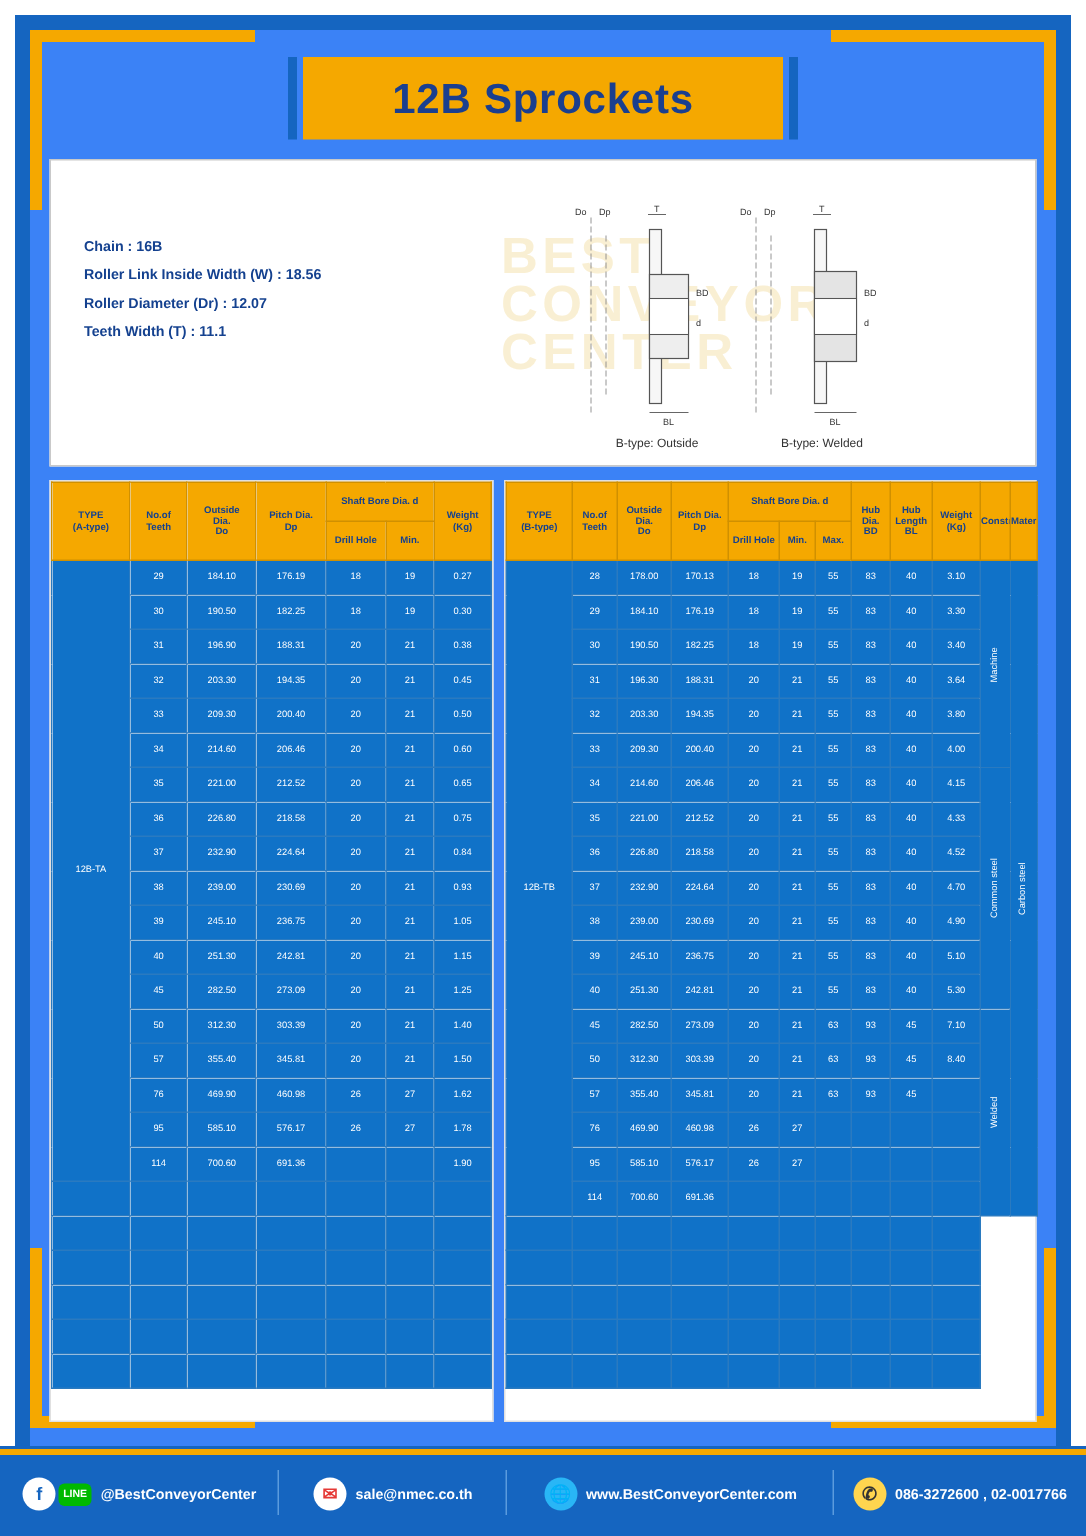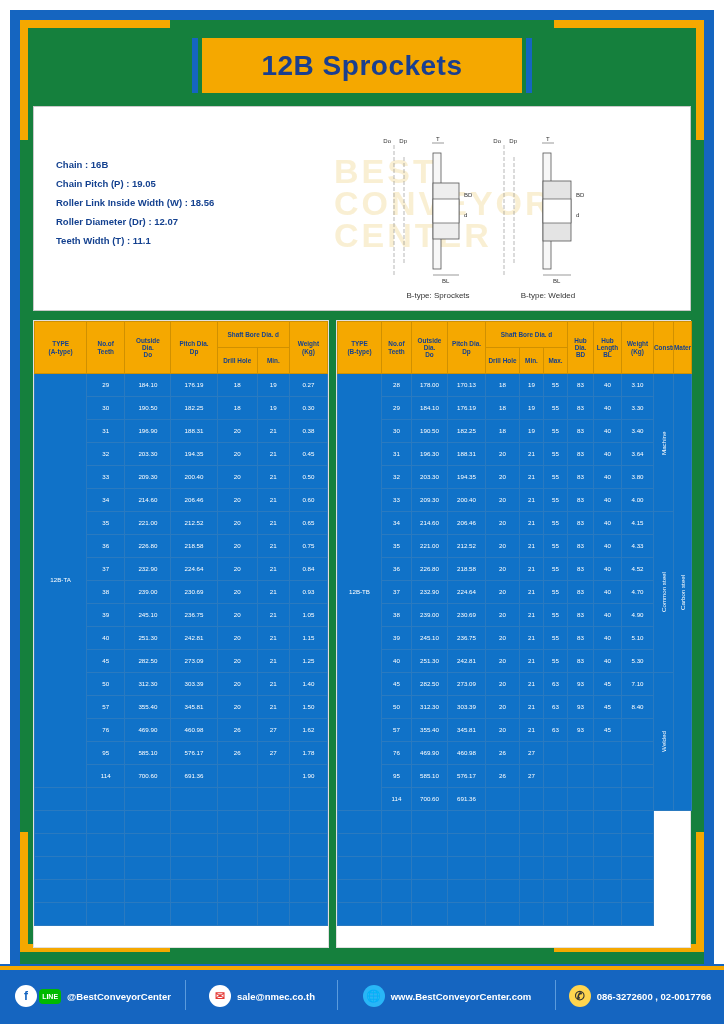--- a/index.html
+++ b/index.html
@@ -19,21 +19,21 @@
   .frame-outer {
     position: absolute;
     left: 10px; top: 10px; right: 10px; bottom: 10px;
     border: 10px solid #1565c0;
     background: #1565c0;
   }
   .content {
     position: absolute;
     left: 20px; top: 20px;
     width: 684px; height: 984px;
-    background: #15803d;
+    background: #3b82f6;
   }
   
   .corner {
     position: absolute;
     background: #f5a800;
   }
   .c-tl-h { left: 0px; top: 0px; width: 150px; height: 8px; }
   .c-tl-v { left: 0px; top: 0px; width: 8px; height: 120px; }
   .c-tr-h { right: 0px; top: 0px; width: 150px; height: 8px; }
   .c-tr-v { right: 0px; top: 0px; width: 8px; height: 120px; }
@@ -192,21 +192,20 @@
 
     <div class="title-box">
       <span class="bar-l"></span>
       <span class="bar-r"></span>
       <span class="title-text">12B Sprockets</span>
     </div>
 
     <div class="spec-panel">
       <div class="spec-list">
         <div>Chain :  16B</div>
-        <div>Chain Pitch (P) :  19.05</div>
         <div>Roller Link Inside Width (W) : 18.56</div>
         <div>Roller Diameter (Dr) : 12.07</div>
         <div>Teeth Width (T) :  11.1</div>
       </div>
 
       <div class="diagrams">
         <div class="watermark">
           <div>BEST</div>
           <div>CONVEYOR</div>
           <div>CENTER</div>
@@ -222,21 +221,21 @@
             <text x="58" y="16" font-size="6" fill="#333">T</text>
             <line x1="54" y1="18" x2="66" y2="18" stroke="#555" stroke-width="0.6"></line>
             <rect x="55" y="28" width="8" height="116" fill="#f7f7f7" stroke="#555" stroke-width="0.8"></rect>
             <rect x="55" y="58" width="26" height="56" fill="#eeeeee" stroke="#555" stroke-width="0.8"></rect>
             <rect x="55" y="74" width="26" height="24" fill="#ffffff" stroke="#555" stroke-width="0.7"></rect>
             <text x="86" y="72" font-size="6" fill="#333">BD</text>
             <text x="86" y="92" font-size="6" fill="#333">d</text>
             <line x1="55" y1="150" x2="81" y2="150" stroke="#555" stroke-width="0.6"></line>
             <text x="64" y="158" font-size="6" fill="#333">BL</text>
           </svg>
-          <div class="dg-cap">B-type: Sprockets</div>
+          <div class="dg-cap">B-type: Outside</div>
         </div>
 
         <div class="dg" style="left:214px;">
           <svg viewBox="0 0 120 160" width="120" height="160">
             <line x1="16" y1="20" x2="16" y2="150" stroke="#888" stroke-width="0.6" stroke-dasharray="4,2"></line>
             <text x="13" y="18" font-size="6" fill="#333" text-anchor="end">Do</text>
             <text x="29" y="18" font-size="6" fill="#333" text-anchor="end">Dp</text>
             <line x1="26" y1="32" x2="26" y2="138" stroke="#888" stroke-width="0.6" stroke-dasharray="4,2"></line>
             <text x="58" y="16" font-size="6" fill="#333">T</text>
             <line x1="54" y1="18" x2="66" y2="18" stroke="#555" stroke-width="0.6"></line>

